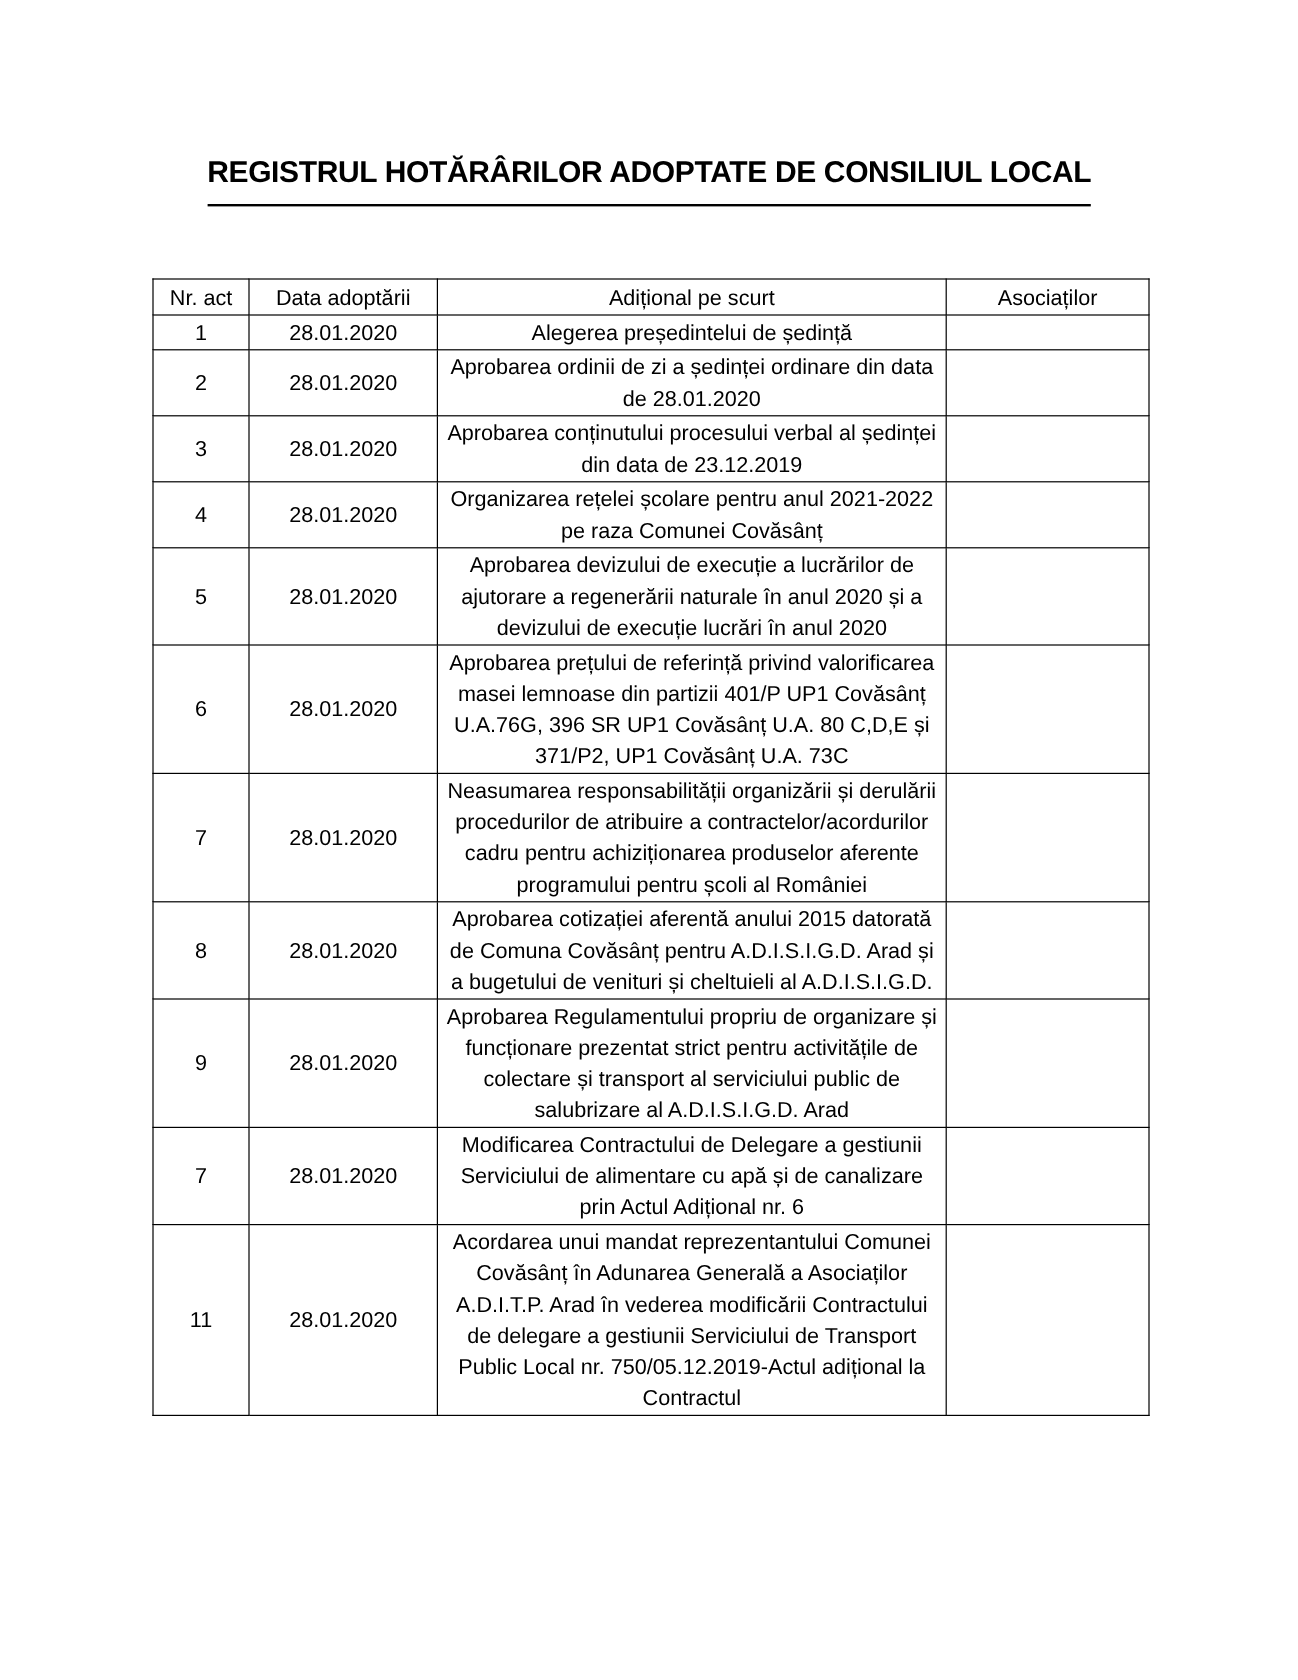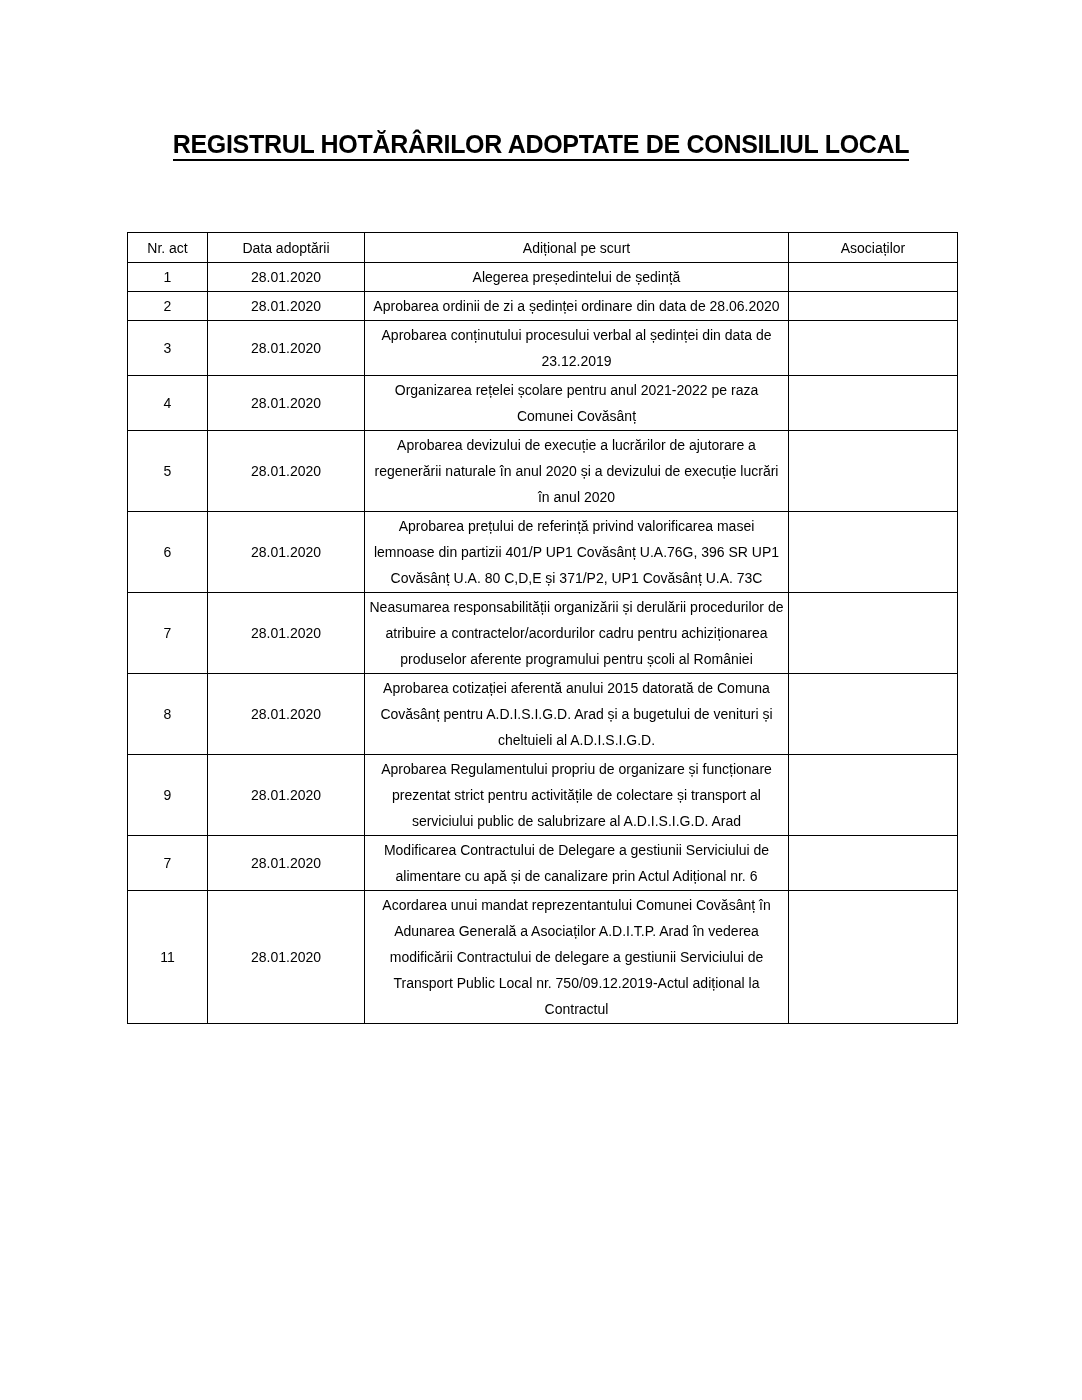--- a/index.html
+++ b/index.html
@@ -21,35 +21,35 @@
     top: 130px;
     left: 0;
     width: 1082px;
     text-align: center;
   }
   .doc-title span {
     font-size: 25px;
     font-weight: bold;
     letter-spacing: -0.3px;
     border-bottom: 2px solid #000000;
-    padding-bottom: 1px;
+    padding-bottom: 12px;
     white-space: nowrap;
   }
   table.registru {
     position: absolute;
     top: 232px;
     left: 127px;
     width: 830px;
     border-collapse: collapse;
     table-layout: fixed;
   }
   table.registru th,
   table.registru td {
     border: 1px solid #000000;
-    font-size: 14px;
+    font-size: 18px;
     font-weight: normal;
     line-height: 26px;
     text-align: center;
     vertical-align: middle;
     padding: 1px 3px;
     overflow-wrap: break-word;
   }
   table.registru thead th {
     height: 27px;
   }
@@ -85,21 +85,21 @@
     <tbody>
         <tr>
           <td>1</td>
           <td>28.01.2020</td>
           <td>Alegerea președintelui de ședință</td>
           <td></td>
         </tr>
         <tr>
           <td>2</td>
           <td>28.01.2020</td>
-          <td>Aprobarea ordinii de zi a ședinței ordinare din data de 28.06.2020</td>
+          <td>Aprobarea ordinii de zi a ședinței ordinare din data de 28.01.2020</td>
           <td></td>
         </tr>
         <tr>
           <td>3</td>
           <td>28.01.2020</td>
           <td>Aprobarea conținutului procesului verbal al ședinței din data de 23.12.2019</td>
           <td></td>
         </tr>
         <tr>
           <td>4</td>
@@ -139,19 +139,19 @@
         </tr>
         <tr>
           <td>7</td>
           <td>28.01.2020</td>
           <td>Modificarea Contractului de Delegare a gestiunii Serviciului de alimentare cu apă și de canalizare prin Actul Adițional nr. 6</td>
           <td></td>
         </tr>
         <tr>
           <td>11</td>
           <td>28.01.2020</td>
-          <td>Acordarea unui mandat reprezentantului Comunei Covăsânț în Adunarea Generală a Asociaților A.D.I.T.P. Arad în vederea modificării Contractului de delegare a gestiunii Serviciului de Transport Public Local nr. 750/09.12.2019-Actul adițional la Contractul</td>
+          <td>Acordarea unui mandat reprezentantului Comunei Covăsânț în Adunarea Generală a Asociaților A.D.I.T.P. Arad în vederea modificării Contractului de delegare a gestiunii Serviciului de Transport Public Local nr. 750/05.12.2019-Actul adițional la Contractul</td>
           <td></td>
         </tr>
       </tbody>
   </table>
 
 </div>
 
 </body></html>

